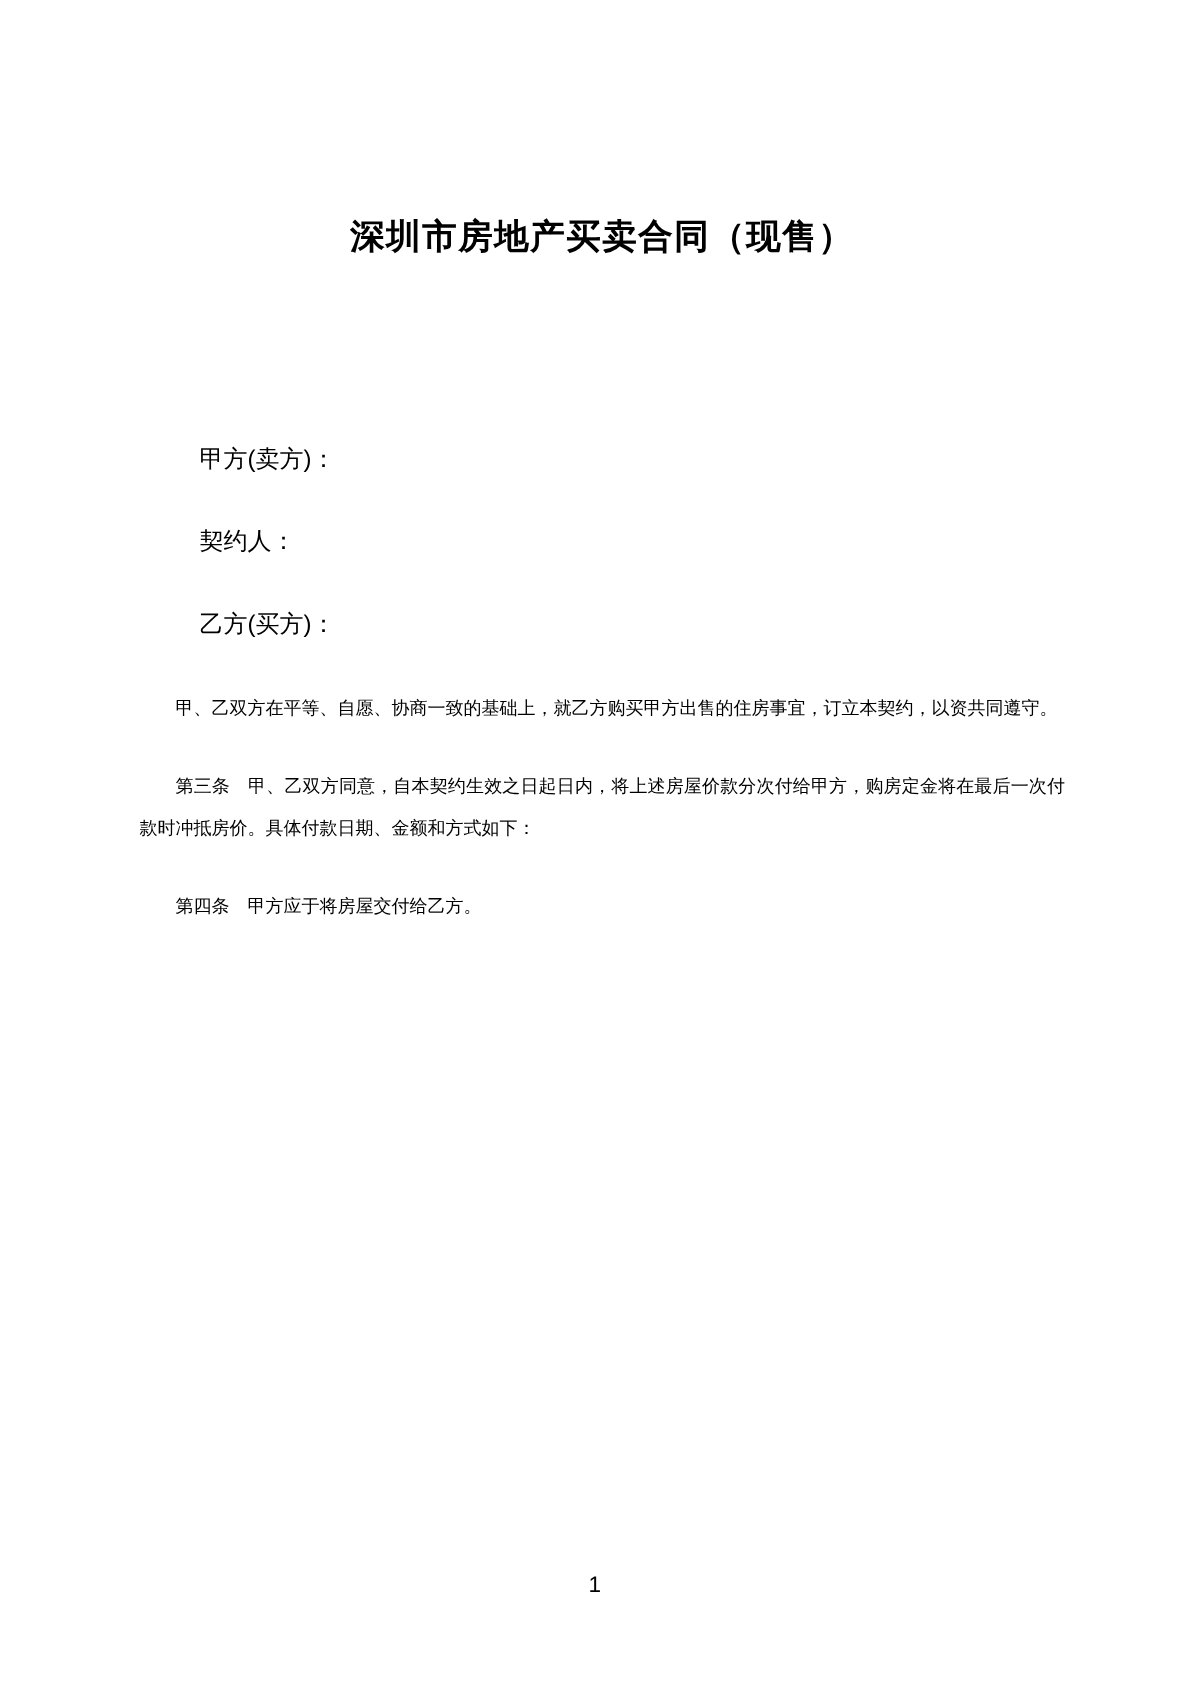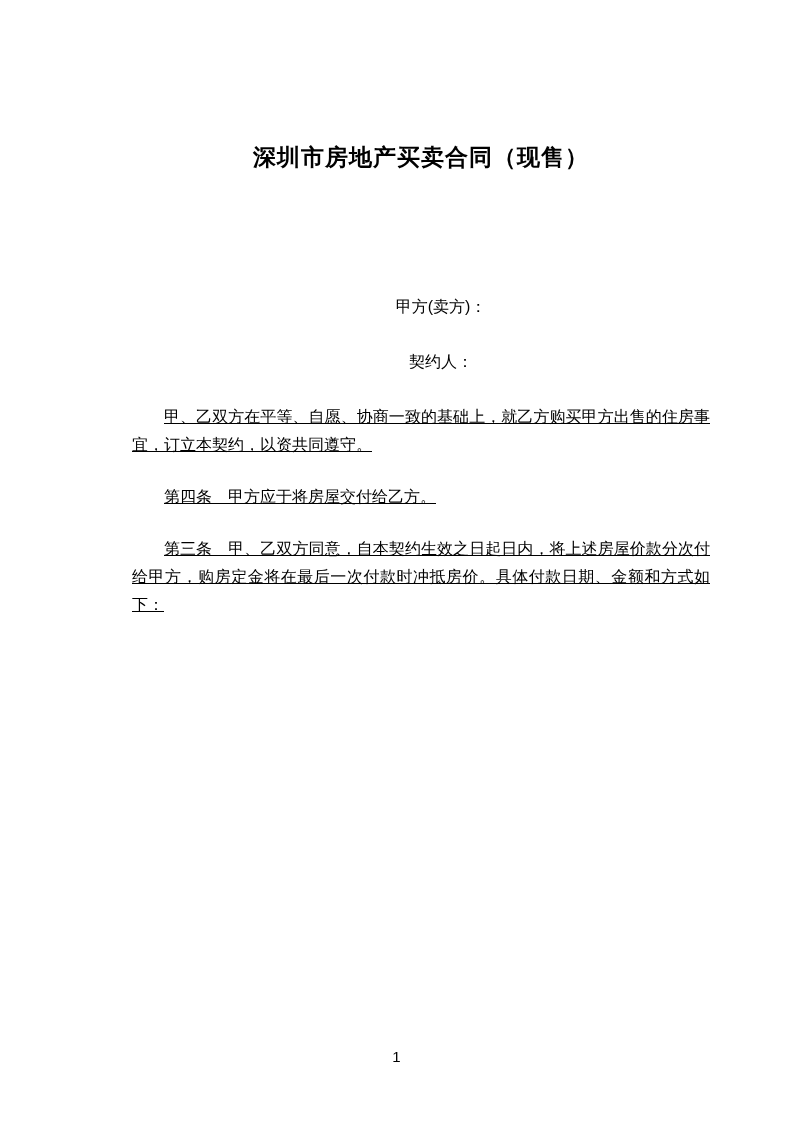--- a/index.html
+++ b/index.html
@@ -8,50 +8,47 @@
     font-family: "Liberation Sans", "DejaVu Sans", sans-serif;
     color: #000000;
   }
   .page {
     position: relative;
     width: 793px;
     height: 1122px;
     background: #ffffff;
     overflow: hidden;
     margin: 0 auto;
-    padding-left: 39px;
   }
   .content {
     padding: 0 83px 0 93px;
   }
   .doc-title {
     margin-top: 141px;
     font-size: 23px;
     line-height: 32px;
     font-weight: bold;
     text-align: center;
     letter-spacing: 1px;
   }
   .parties {
     margin-top: 120px;
   }
   .party-line {
     font-size: 16px;
     line-height: 28px;
     margin-bottom: 27px;
     text-indent: 2.5em;
-    text-align: center;
   }
   .clauses .para {
-    font-size: 16px;
+    font-size: 12px;
     line-height: 28px;
     margin-bottom: 24px;
     text-indent: 2em;
     text-align: justify;
-    text-decoration: underline;
   }
   .page-number {
     position: absolute;
     left: 0;
     right: 0;
     top: 1046px;
     text-align: center;
     font-size: 15px;
     line-height: 22px;
   }
@@ -60,24 +57,25 @@
 <body>
 
 <div class="page">
   <div class="content">
 
     <div class="doc-title">深圳市房地产买卖合同（现售）</div>
 
     <div class="parties">
       <div class="party-line">甲方(卖方)：</div>
       <div class="party-line">契约人：</div>
+      <div class="party-line">乙方(买方)：</div>
     </div>
 
     <div class="clauses">
       <div class="para">甲、乙双方在平等、自愿、协商一致的基础上，就乙方购买甲方出售的住房事宜，订立本契约，以资共同遵守。</div>
+      <div class="para">第三条　甲、乙双方同意，自本契约生效之日起日内，将上述房屋价款分次付给甲方，购房定金将在最后一次付款时冲抵房价。具体付款日期、金额和方式如下：</div>
       <div class="para">第四条　甲方应于将房屋交付给乙方。</div>
-      <div class="para">第三条　甲、乙双方同意，自本契约生效之日起日内，将上述房屋价款分次付给甲方，购房定金将在最后一次付款时冲抵房价。具体付款日期、金额和方式如下：</div>
     </div>
 
   </div>
 
   <div class="page-number">1</div>
 </div>
 
 </body></html>

